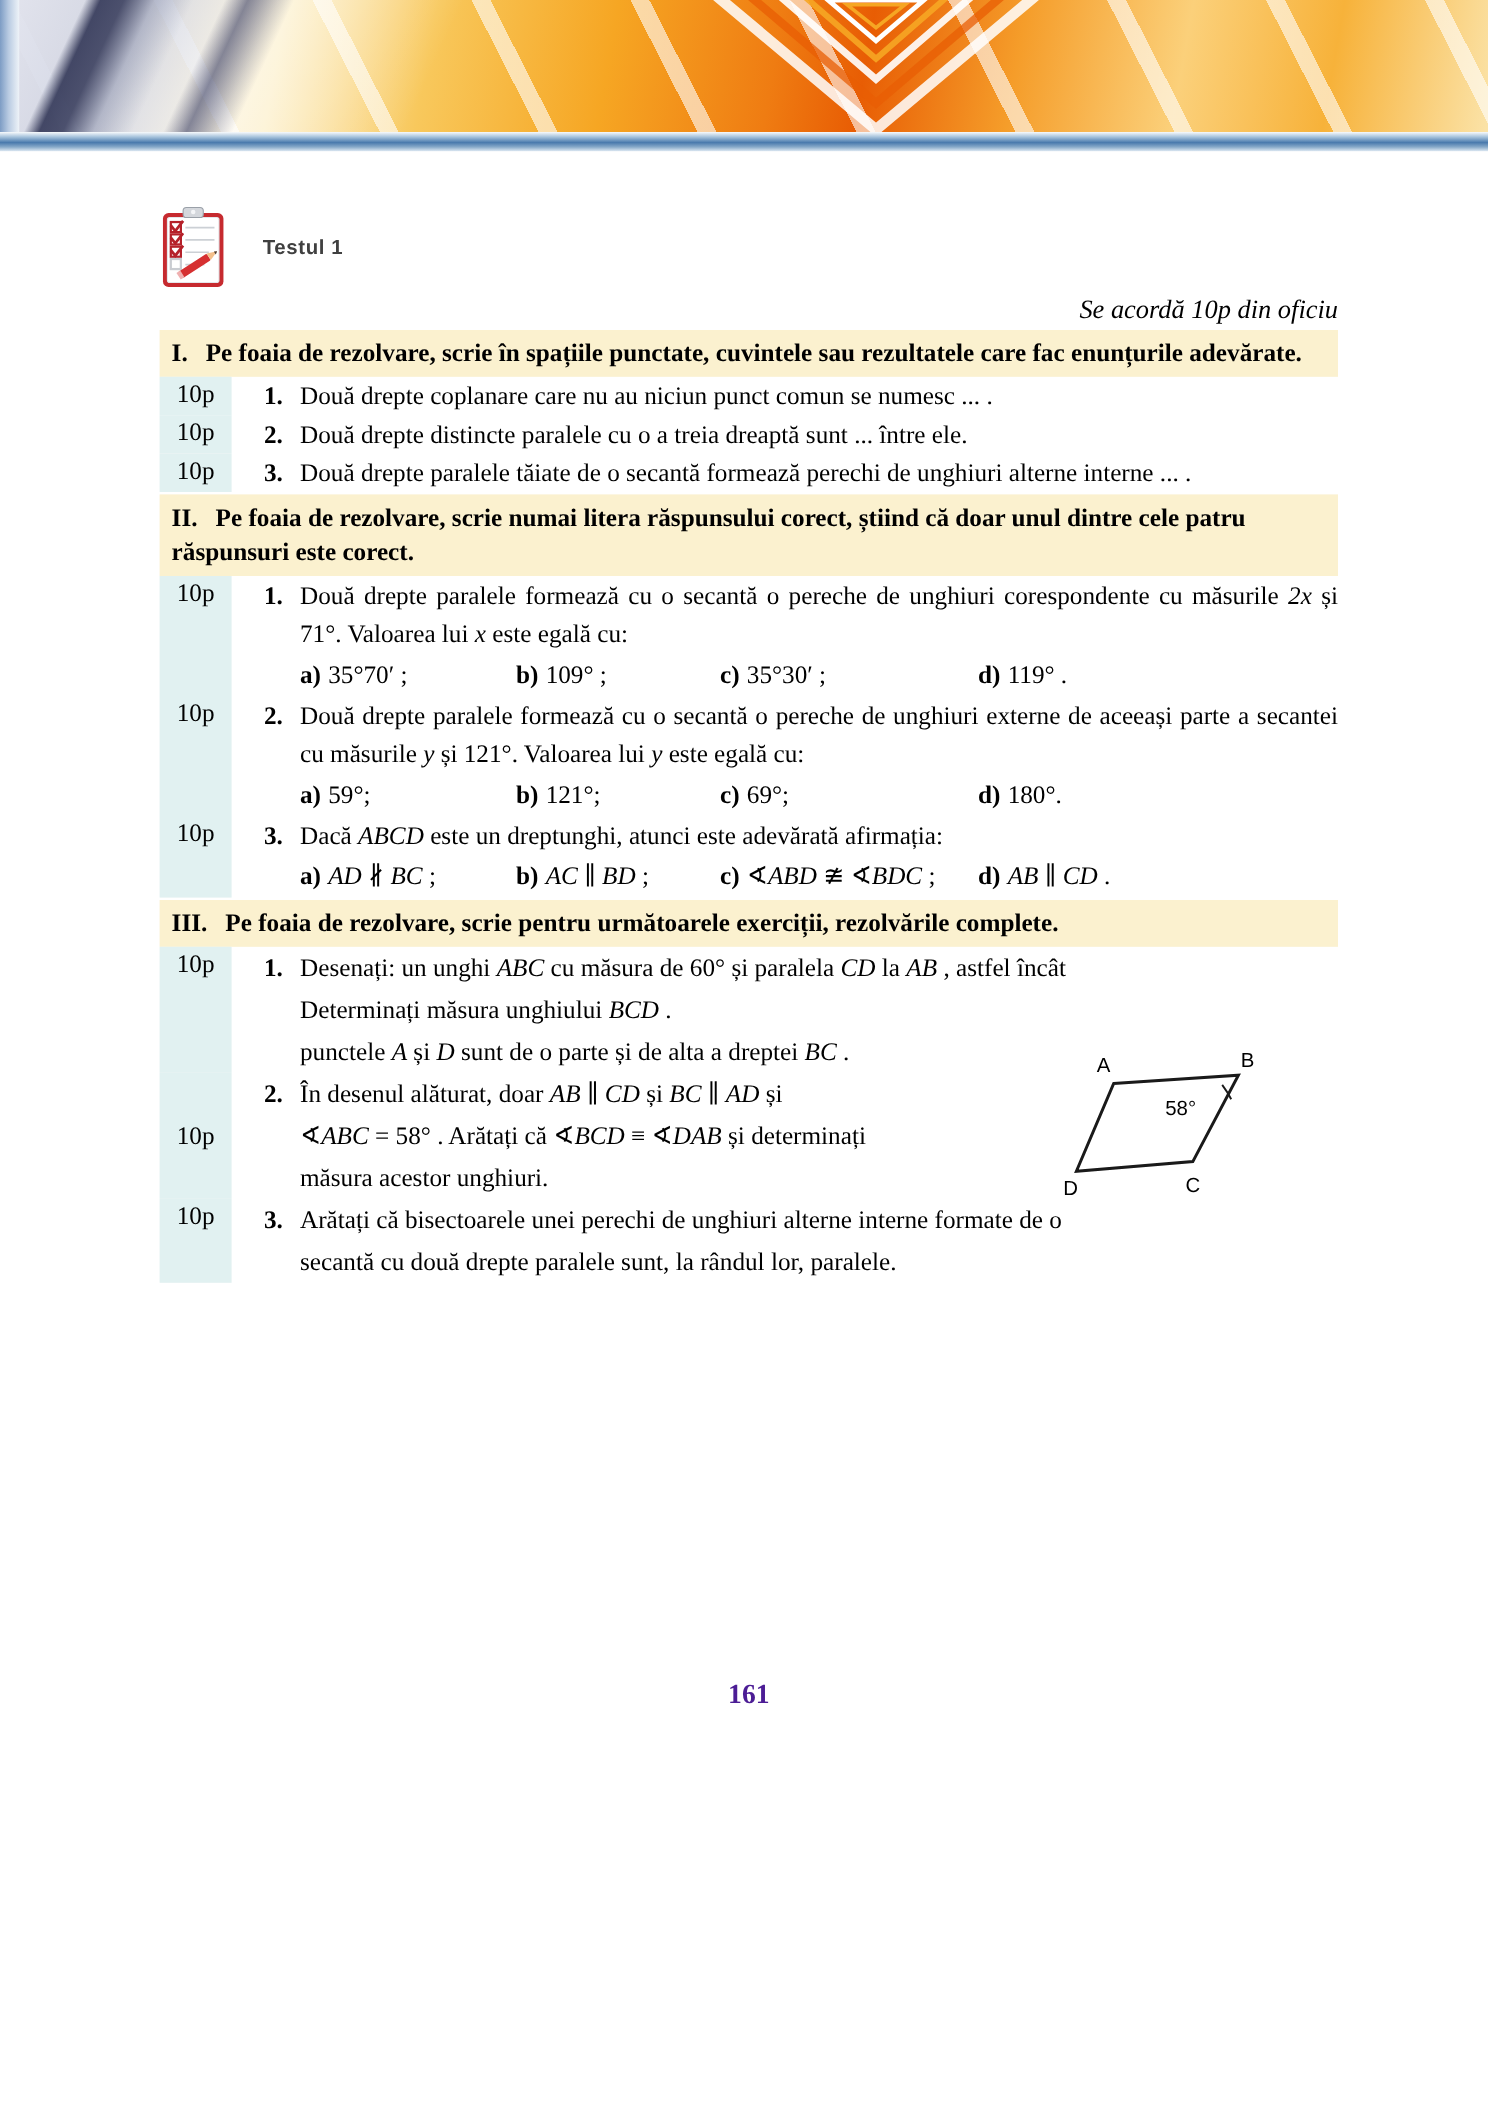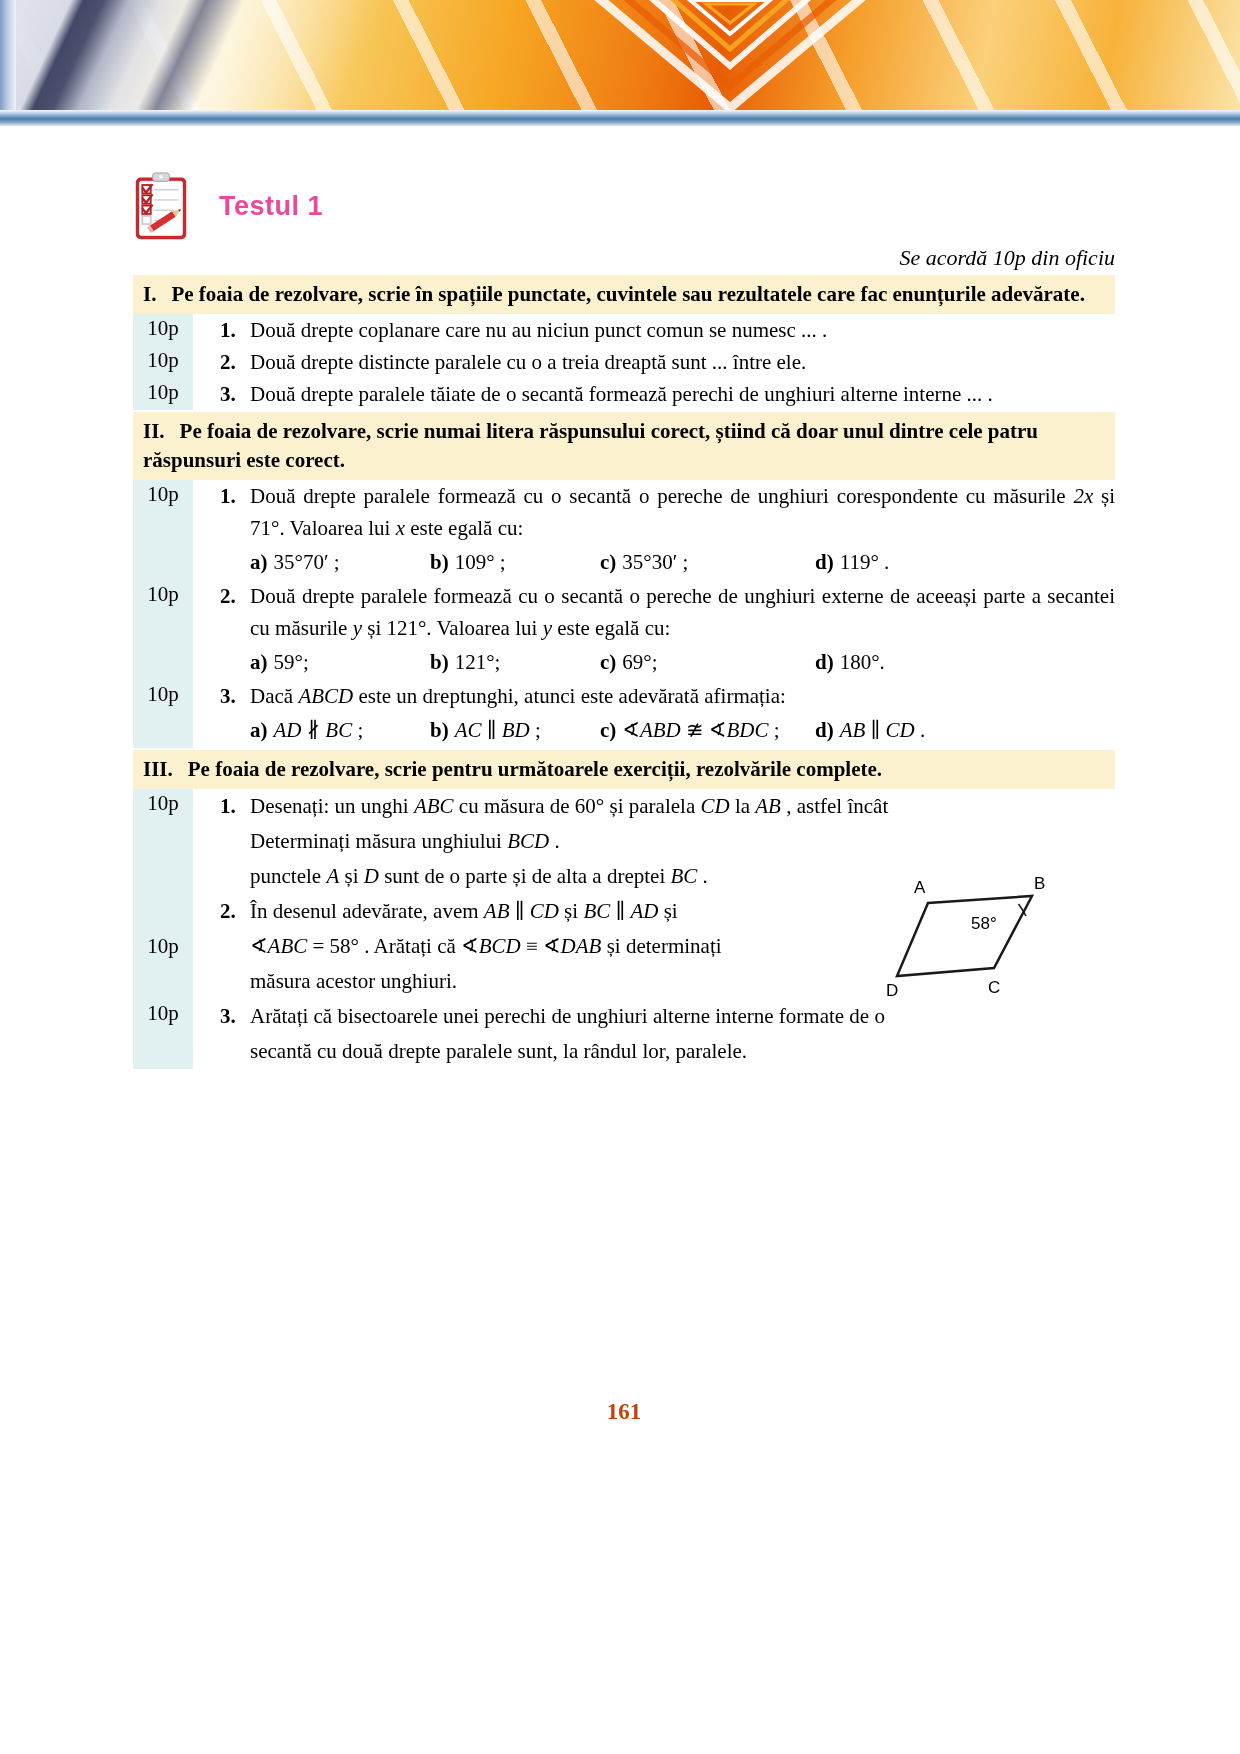--- a/index.html
+++ b/index.html
@@ -19,41 +19,41 @@
   }
   .art-v{position:absolute;left:560px;top:0;width:340px;height:110px;}
   .art-left-stripe{position:absolute;left:0;top:0;width:16px;height:100%;
     background:linear-gradient(to right,#7d9cc4,#b9cbe2 45%,#eef3f8);}
   .art-band{height:16px;
     background:linear-gradient(to bottom,#f8fafc 0%,#a8c4dd 25%,#4a7aad 55%,#87a9c9 78%,#dde8f2 100%);}
   
   .page-body{padding:0 125px 0 133px;}
   .title-row{display:flex;align-items:center;margin-top:44px;}
   .test-title{margin-left:30px;font-family:"Liberation Sans","DejaVu Sans",sans-serif;
-    font-weight:bold;font-size:27px;color:#ec4899;letter-spacing:.5px;}
+    font-weight:bold;font-size:17px;color:#404040;letter-spacing:.5px;}
   .bonus{text-align:right;font-style:italic;font-size:22px;height:30px;line-height:30px;}
   .sec-header{background:#FBF1CF;font-weight:bold;font-size:21px;line-height:29px;
     padding:5px 10px 5px 10px;margin-top:2px;}
   .sec-num{margin-right:15px;}
   .q-row{display:flex;}
   .points-cell{width:60px;flex-shrink:0;background:#E1F1F1;font-size:21px;
     text-align:center;padding-top:2px;}
   .points-cell.center{display:flex;align-items:center;justify-content:center;padding-top:0;}
   .q-body{flex:1;padding-left:27px;display:flex;font-size:21px;line-height:32px;}
   .qnum{width:30px;flex-shrink:0;font-weight:bold;}
   .qtext{flex:1;}
   .just{text-align:justify;}
   .opts{display:grid;grid-template-columns:180px 170px 215px auto;line-height:36px;}
   .opt b{margin-right:6px;}
   .s3 .q-body{line-height:35px;}
   .s3-questions{position:relative;}
   .mi{font-style:italic;}
   .figure{position:absolute;top:78px;right:55px;width:190px;height:138px;}
   .figure text{font-family:"Liberation Sans","DejaVu Sans",sans-serif;font-size:17px;}
-  .page-number{text-align:center;color:#c2410c;font-weight:bold;font-size:23px;
+  .page-number{text-align:center;color:#4c1d95;font-weight:bold;font-size:23px;
     font-family:"Liberation Serif","DejaVu Serif",serif;margin-top:330px;}
 </style>
 </head>
 <body>
 
 <div class="artwork">
   <svg class="art-v" viewBox="0 0 340 110">
     <polygon points="15,-22 325,-22 170,108" fill="none" stroke="rgba(255,255,255,.85)" stroke-width="9"></polygon>
     <polygon points="50,-16 290,-16 170,86" fill="none" stroke="rgba(232,93,4,.75)" stroke-width="7"></polygon>
     <polygon points="82,-10 258,-10 170,66" fill="none" stroke="rgba(255,255,255,.9)" stroke-width="6"></polygon>
@@ -190,21 +190,21 @@
           <div><span>punctele </span><span class="mi">A</span><span> și </span><span class="mi">D</span><span> sunt de o parte și de alta a dreptei </span><span class="mi">BC</span><span> .</span></div>
         </div>
       </div>
     </div>
 
     <div class="q-row">
       <div class="points-cell center">10p</div>
       <div class="q-body">
         <span class="qnum">2.</span>
         <div class="qtext">
-          <div><span>În desenul adevărate, avem </span><span class="mi">AB</span><span> ∥ </span><span class="mi">CD</span><span> și </span><span class="mi">BC</span><span> ∥ </span><span class="mi">AD</span><span> și</span></div>
+          <div><span>În desenul alăturat, doar </span><span class="mi">AB</span><span> ∥ </span><span class="mi">CD</span><span> și </span><span class="mi">BC</span><span> ∥ </span><span class="mi">AD</span><span> și</span></div>
           <div><span>∢</span><span class="mi">ABC</span><span> = 58° . Arătați că ∢</span><span class="mi">BCD</span><span> ≡ ∢</span><span class="mi">DAB</span><span> și determinați</span></div>
           <div><span>măsura acestor unghiuri.</span></div>
         </div>
       </div>
     </div>
 
     <div class="q-row">
       <div class="points-cell">10p</div>
       <div class="q-body">
         <span class="qnum">3.</span>

